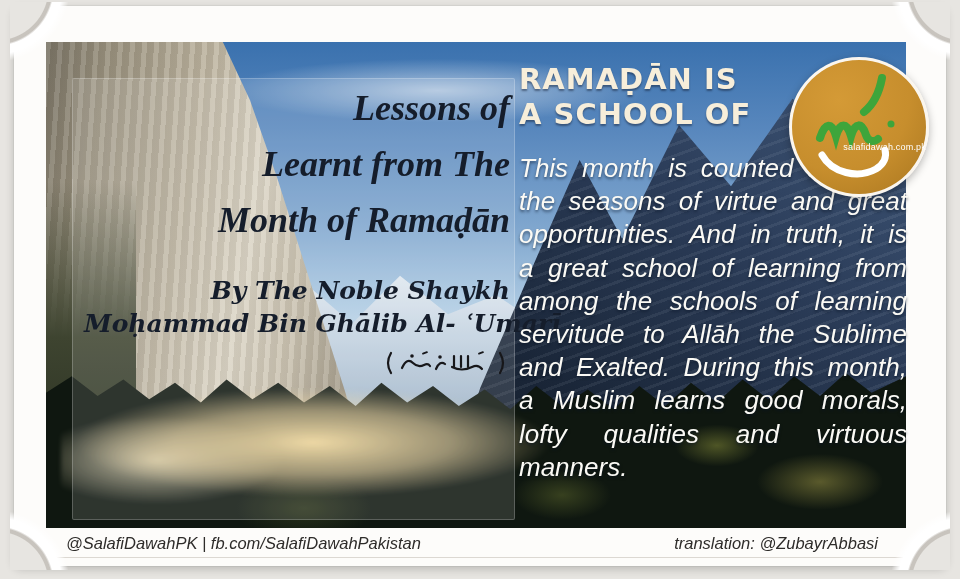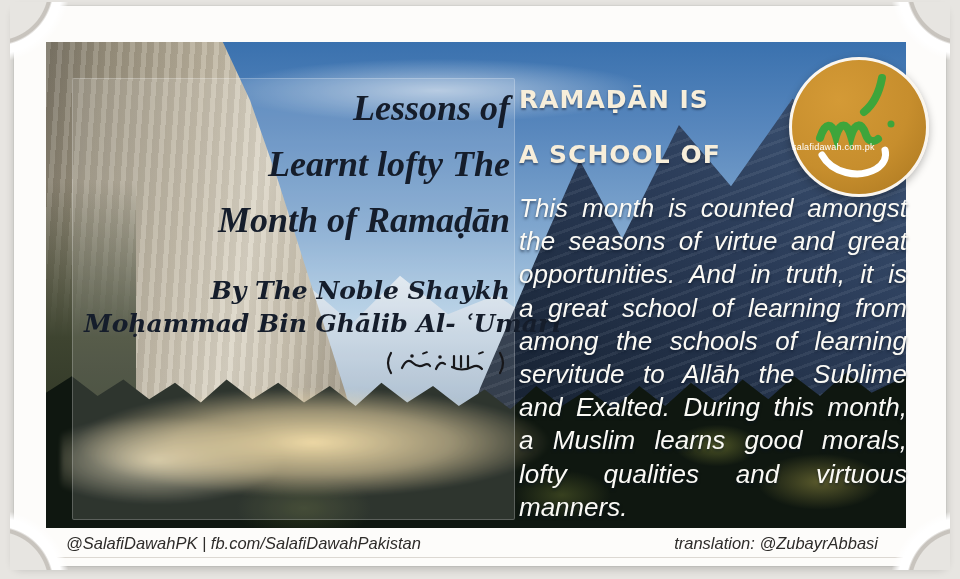--- a/index.html
+++ b/index.html
@@ -56,34 +56,34 @@
   .byline{font-family:"DejaVu Serif",serif;font-style:italic;font-weight:bold;
          font-size:25px;line-height:33px;white-space:nowrap;}
   .byline-block{margin-top:26px;}
   .arabic-wrap{margin-top:8px;height:30px;}
   .arabic-wrap svg{display:inline-block;}
   .handle{margin-top:26px;padding-right:16px;font-family:"DejaVu Serif",serif;
          font-style:italic;font-weight:bold;font-size:27px;}
 
   
   .right-text{position:absolute;left:519px;top:62px;width:388px;}
-  .heading-line{font-family:"DejaVu Sans",sans-serif;font-weight:bold;font-size:25px;
+  .heading-line{font-family:"DejaVu Sans",sans-serif;font-weight:bold;font-size:29px;
          line-height:35px;letter-spacing:1px;color:#F7EEDA;
-         text-shadow:0 2px 2px rgba(15,25,45,0.45);white-space:nowrap;margin-top:20px;}
+         text-shadow:0 2px 2px rgba(15,25,45,0.45);white-space:nowrap;}
   .body-text{margin:20px 0 0 0;font-family:"Liberation Sans",sans-serif;font-style:italic;
          font-size:26px;line-height:33.2px;color:#FBFAF5;text-align:justify;text-align-last:left;
          word-spacing:5px;text-shadow:0 2px 3px rgba(8,18,34,0.55);}
 
   
   .logo{position:absolute;left:789px;top:57px;width:140px;height:140px;border-radius:50%;
          background:radial-gradient(circle at 35% 30%,#D49A36 0%,#C78E2D 55%,#A9761F 100%);
          border:3px solid rgba(255,255,255,0.92);box-sizing:border-box;
          box-shadow:0 3px 8px rgba(0,0,0,0.28);}
   .logo svg{position:absolute;left:0;top:0;}
-  .logo-url{position:absolute;left:0;top:82px;width:100%;text-align:left;
+  .logo-url{position:absolute;left:0;top:82px;width:100%;text-align:right;
          font-size:9px;color:#FFFFFF;letter-spacing:0.2px;}
 
   
   .credits{position:absolute;left:46px;top:530px;width:860px;height:27px;
          display:flex;justify-content:space-between;align-items:center;
          background:#FDFCFA;border-bottom:1px solid #DCD8D2;
          font-style:italic;font-size:16.5px;color:#2E2C2A;}
   .credits .cl{padding-left:20px;}
   .credits .cr{padding-right:28px;}
 </style>
@@ -101,21 +101,21 @@
     <div class="cliff"></div>
     <div class="lslope"></div>
     <div class="forest"></div>
     <div class="mist"></div>
   </div>
 
   <div class="overlay-panel"></div>
 
   <div class="left-text">
     <div class="title-line">Lessons of</div>
-    <div class="title-line">Learnt lofty The</div>
+    <div class="title-line">Learnt from The</div>
     <div class="title-line">Month of Ramaḍān</div>
     <div class="byline-block">
       <div class="byline">By The Noble Shaykh</div>
       <div class="byline">Moḥammad Bin Ghālib Al- ʿUmarī</div>
     </div>
     <div class="arabic-wrap" role="img" aria-label="(حَفِظَهُ ٱللهُ)">
       <svg width="128" height="30" viewBox="0 0 128 30">
         <g fill="none" stroke="#17171A" stroke-width="2.2" stroke-linecap="round">
           <path d="M9,5 q-6,10 0,20"></path>
           <path d="M118,5 q6,10 0,20"></path>

